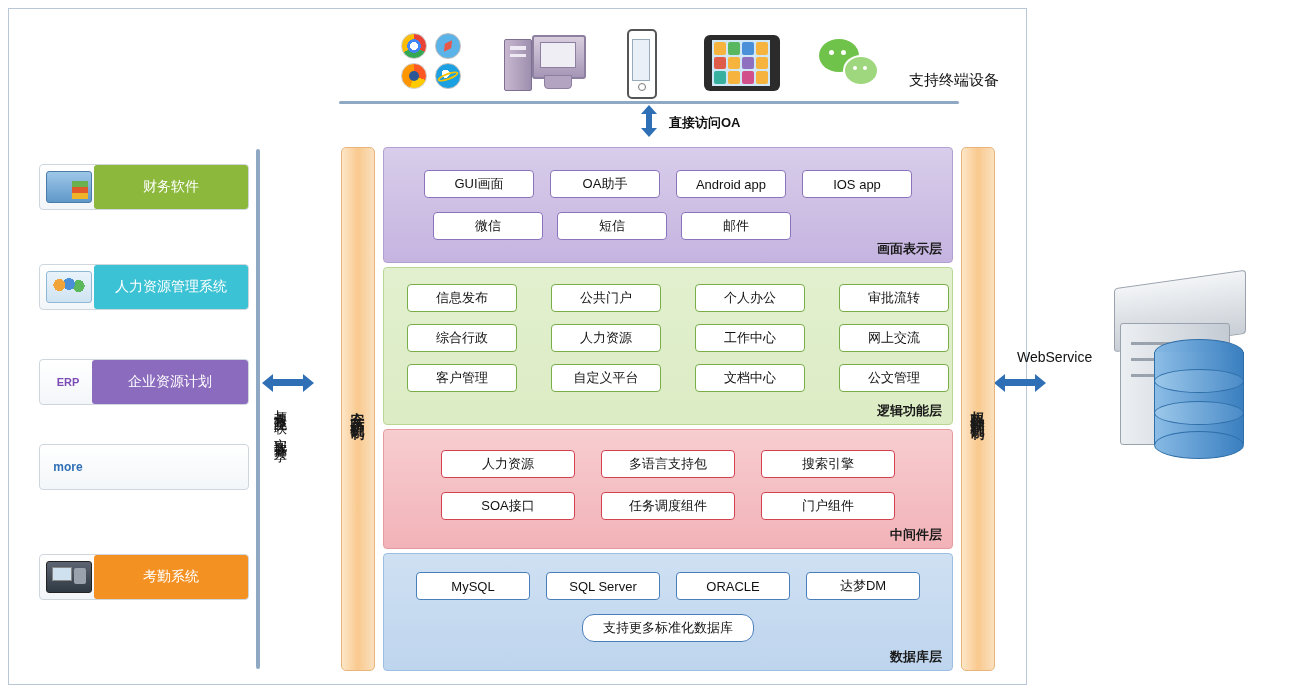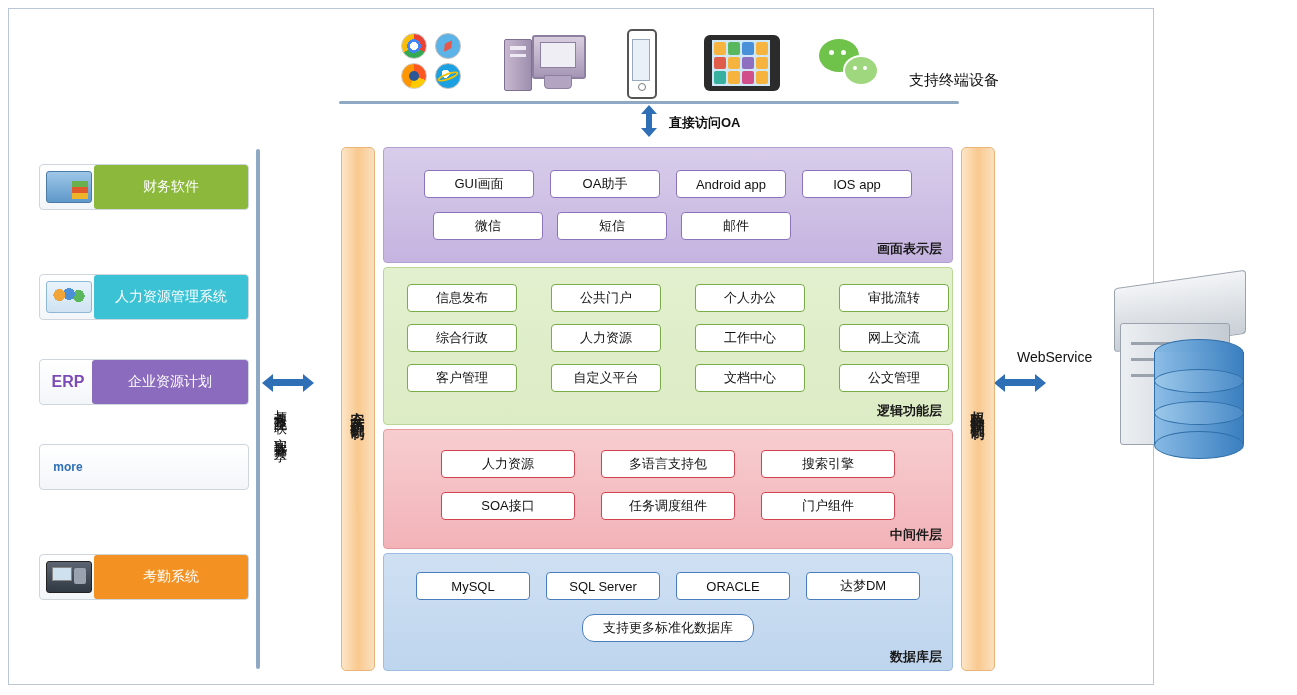--- a/index.html
+++ b/index.html
@@ -4,21 +4,21 @@
 <style>
   html,body{margin:0;padding:0;}
   body{
     width:1297px;height:695px;
     background:#ffffff;
     font-family:"Liberation Sans","DejaVu Sans",sans-serif;
     font-size:13px;color:#222;
     overflow:hidden;
   }
   #frame{
-    position:absolute;left:8px;top:8px;width:1146px;height:677px;
+    position:absolute;left:8px;top:8px;width:1019px;height:677px;
     border:1px solid #b9c6d6;box-sizing:border-box;background:#fff;
   }
   .abs{position:absolute;box-sizing:border-box;}
   
   .dev-row{left:330px;top:20px;width:620px;height:70px;}
   .dev{position:absolute;}
   .browsers{left:60px;top:4px;width:70px;height:60px;}
   .circ{position:absolute;width:24px;height:24px;border-radius:50%;}
   .chrome{left:2px;top:0;background:
      radial-gradient(circle at 50% 50%, #fff 0 25%, #4285f4 25% 40%, transparent 40%),
@@ -76,31 +76,31 @@
   .v-arrow .dn{position:absolute;left:0;bottom:0;border-left:8px solid transparent;border-right:8px solid transparent;border-top:9px solid #2f6fb5;}
   .access-label{left:660px;top:105px;font-size:13px;font-weight:bold;color:#111;}
 
   
   .lbox{left:30px;width:210px;height:46px;border-radius:4px;border:1px solid #cfd6de;
         background:linear-gradient(to bottom,#ffffff 0%,#f3f6f9 100%);
         display:flex;align-items:center;}
   .lbox .ic{width:44px;height:30px;margin-left:6px;flex:0 0 auto;position:relative;}
   .lbox .txt{flex:1;height:100%;display:flex;align-items:center;justify-content:center;
         color:#fff;font-size:14px;margin-left:2px;border-radius:3px;}
-  .b1{top:155px;} .b2{top:265px;} .b3{top:350px;} .b4{top:435px;} .b5{top:545px;}
+  .b1{top:155px;} .b2{top:255px;} .b3{top:350px;} .b4{top:435px;} .b5{top:545px;}
 
   .ic-fin{background:linear-gradient(#9ec7e8,#5f98c9);border:1px solid #4a7ba6;border-radius:3px;}
   .ic-fin:after{content:"";position:absolute;right:3px;bottom:3px;width:16px;height:18px;
       background:linear-gradient(to top,#f0b429 33%,#e0592a 33% 66%,#6ab04c 66%);}
   .ic-hr{background:linear-gradient(#e9f3fb,#cfe3f2);border:1px solid #8fb8d6;border-radius:3px;}
   .ic-hr:after{content:"";position:absolute;left:6px;top:5px;width:32px;height:20px;
       background:radial-gradient(circle at 20% 40%,#f0a43a 0 6px,transparent 6px),
                  radial-gradient(circle at 50% 35%,#4a90d9 0 6px,transparent 6px),
                  radial-gradient(circle at 80% 45%,#5cb85c 0 6px,transparent 6px);}
-  .ic-erp{display:flex;align-items:center;justify-content:center;color:#7c4bb5;font-weight:bold;font-size:16px;}
+  .ic-erp{display:flex;align-items:center;justify-content:center;color:#7c4bb5;font-weight:bold;font-size:11px;}
   .ic-more{display:flex;align-items:center;justify-content:center;color:#2f6fb5;font-weight:bold;font-size:12px;}
   .ic-att{background:linear-gradient(#5b6470,#2f3943);border:1px solid #222;border-radius:3px;}
   .ic-att:after{content:"";position:absolute;left:5px;top:5px;width:18px;height:12px;background:#cfe0ef;border:1px solid #888;}
   .ic-att:before{content:"";position:absolute;right:5px;top:6px;width:12px;height:16px;background:#9aa3ad;border-radius:2px;}
 
   .c-green{background:#8cb93c;}
   .c-teal{background:#3bc2d4;}
   .c-purple{background:#8b6bbd;}
   .c-blue{background:#3e8fd4;}
   .c-orange{background:#f49123;}

